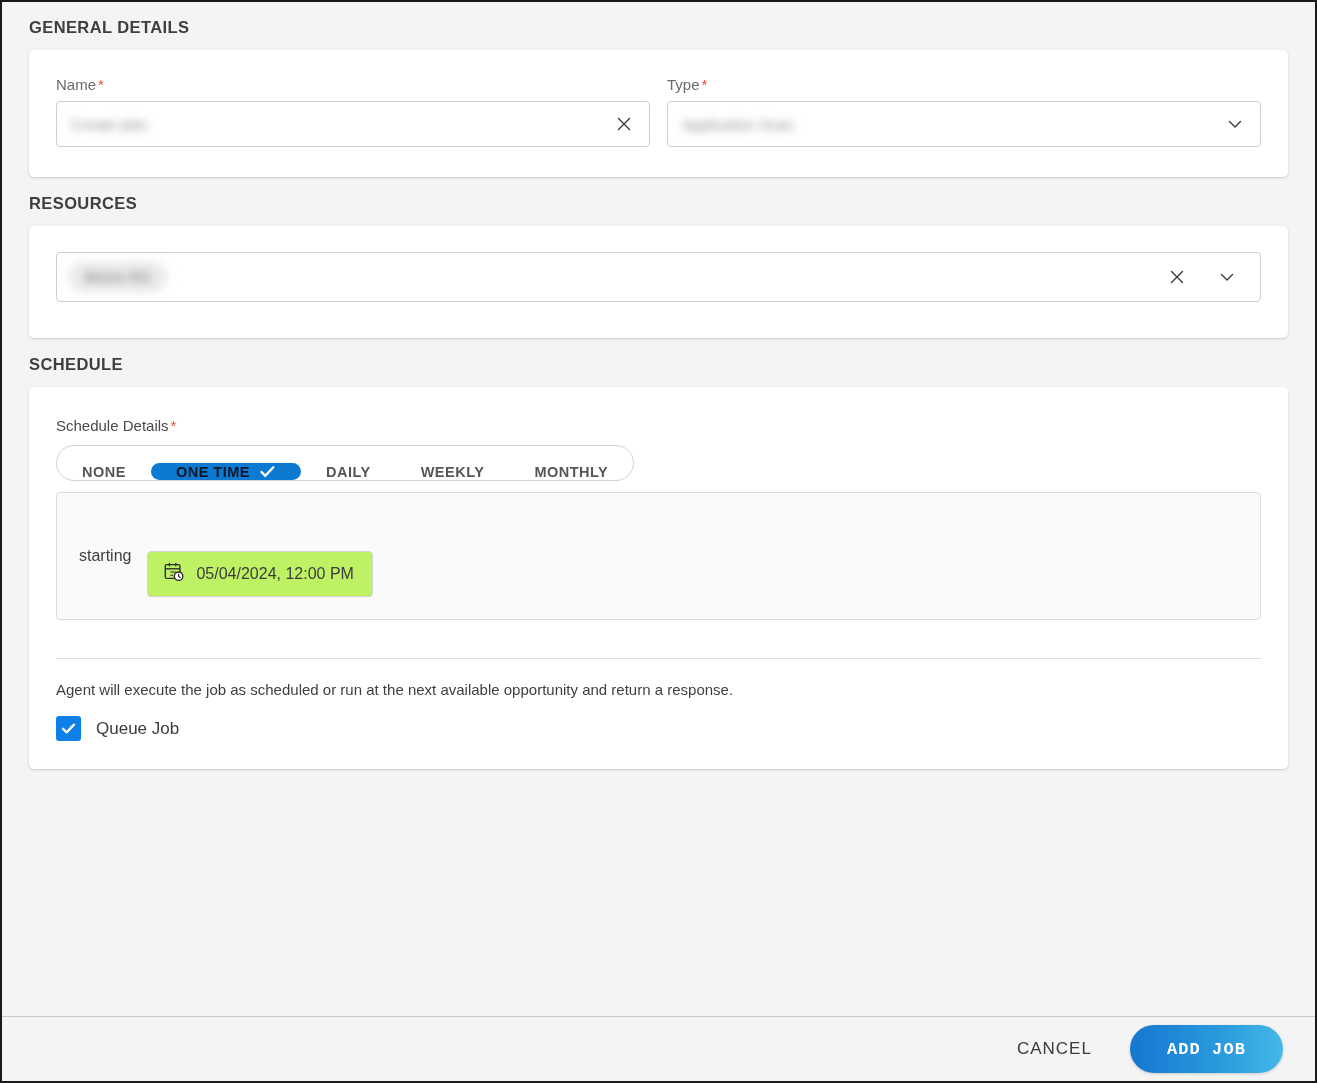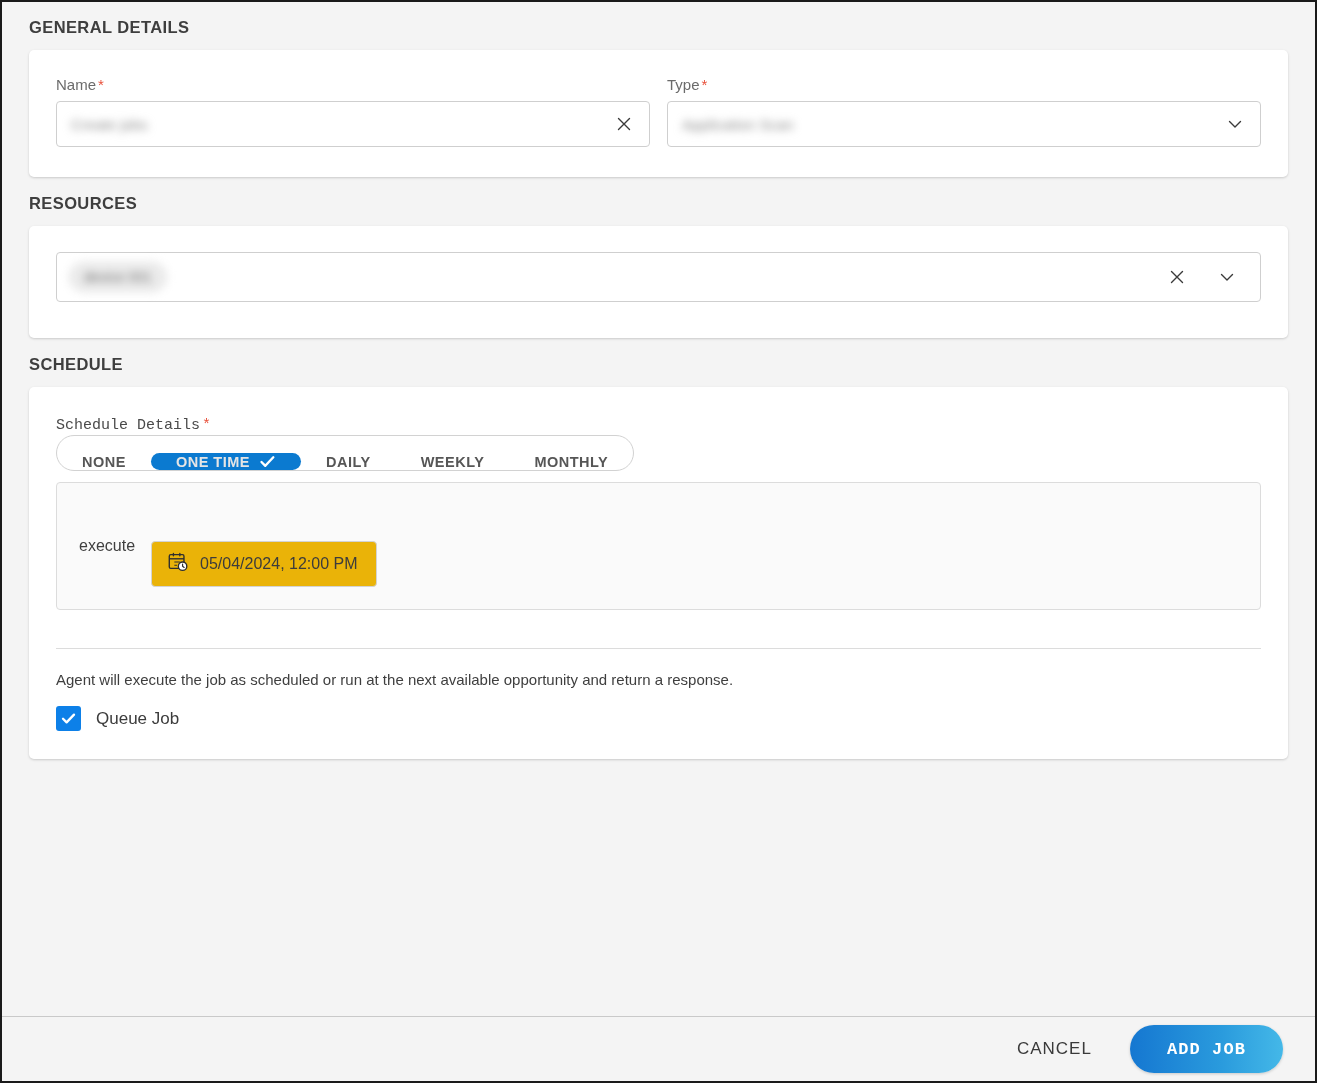--- a/index.html
+++ b/index.html
@@ -128,23 +128,22 @@
   .note {
     font-size: 15px;
     line-height: 1.47;
     color: #3f3f3f;
     margin: 0 0 26px 0;
     max-width: 1182px;
   }
   .sub-label {
     font-size: 15px;
     color: #4a4a4a;
-    margin-bottom: 1px;
+    margin-bottom: 11px;
     display: block;
-    font-family: Liberation Mono, monospace;
   }
 
   .tab-pill {
     display: inline-flex;
     align-items: flex-end;
     height: 36px;
     border: 1px solid #d2d2d2;
     border-radius: 18px;
     background: #ffffff;
     overflow: hidden;
@@ -161,21 +160,21 @@
     letter-spacing: 0.5px;
     color: #565656;
     cursor: pointer;
     border-radius: 18px;
     background: transparent;
     white-space: nowrap;
     text-transform: uppercase;
   }
   .tab.active {
     background: #0b7ad0;
-    color: #e5e5e5;
+    color: #0f172a;
   }
   .tab .check { display: none; }
   .tab.active .check { display: block; }
 
   .schedule-detail-box {
     margin-top: 11px;
     border: 1px solid #dcdcdc;
     border-radius: 4px;
     background: #fafafa;
     height: 128px;
@@ -189,21 +188,21 @@
     margin-right: 16px;
   }
   .date-box {
     display: inline-flex;
     align-items: center;
     gap: 11px;
     height: 46px;
     padding: 0 18px 0 15px;
     border: 1px solid #d3d3d3;
     border-radius: 4px;
-    background: #eab308;
+    background: #bef264;
     cursor: pointer;
     margin-top: 36px;
   }
   .date-text { font-size: 16px; color: #3c3c3c; white-space: nowrap; }
 
   .divider {
     height: 1px;
     background: #dcdcdc;
     margin: 38px 0 0 0;
   }
@@ -357,21 +356,21 @@
         </div>
         <div class="tab">
           <span>WEEKLY</span>
         </div>
         <div class="tab">
           <span>MONTHLY</span>
         </div>
       </div>
 
       <div class="schedule-detail-box">
-        <span class="starting-label">execute</span>
+        <span class="starting-label">starting</span>
         <div class="date-box">
           <span>
             <svg width="22" height="22" viewBox="0 0 24 24" fill="none" aria-hidden="true">
               <rect x="2.5" y="4" width="16" height="15" rx="1.6" stroke="#2e2e2e" stroke-width="1.5"></rect>
               <path d="M2.5 8.5 H18.5" stroke="#2e2e2e" stroke-width="1.5"></path>
               <path d="M7 2.6 V5.2 M14 2.6 V5.2" stroke="#2e2e2e" stroke-width="1.5" stroke-linecap="round"></path>
               <path d="M8 12 H14 M8 15.5 H11" stroke="#2e2e2e" stroke-width="1.2"></path>
               <circle cx="17" cy="16.6" r="4.6" fill="#ffffff" stroke="#2e2e2e" stroke-width="1.5"></circle>
               <path d="M17 14.2 V16.7 L18.7 17.9" stroke="#2e2e2e" stroke-width="1.3" stroke-linecap="round" stroke-linejoin="round"></path>
             </svg>

